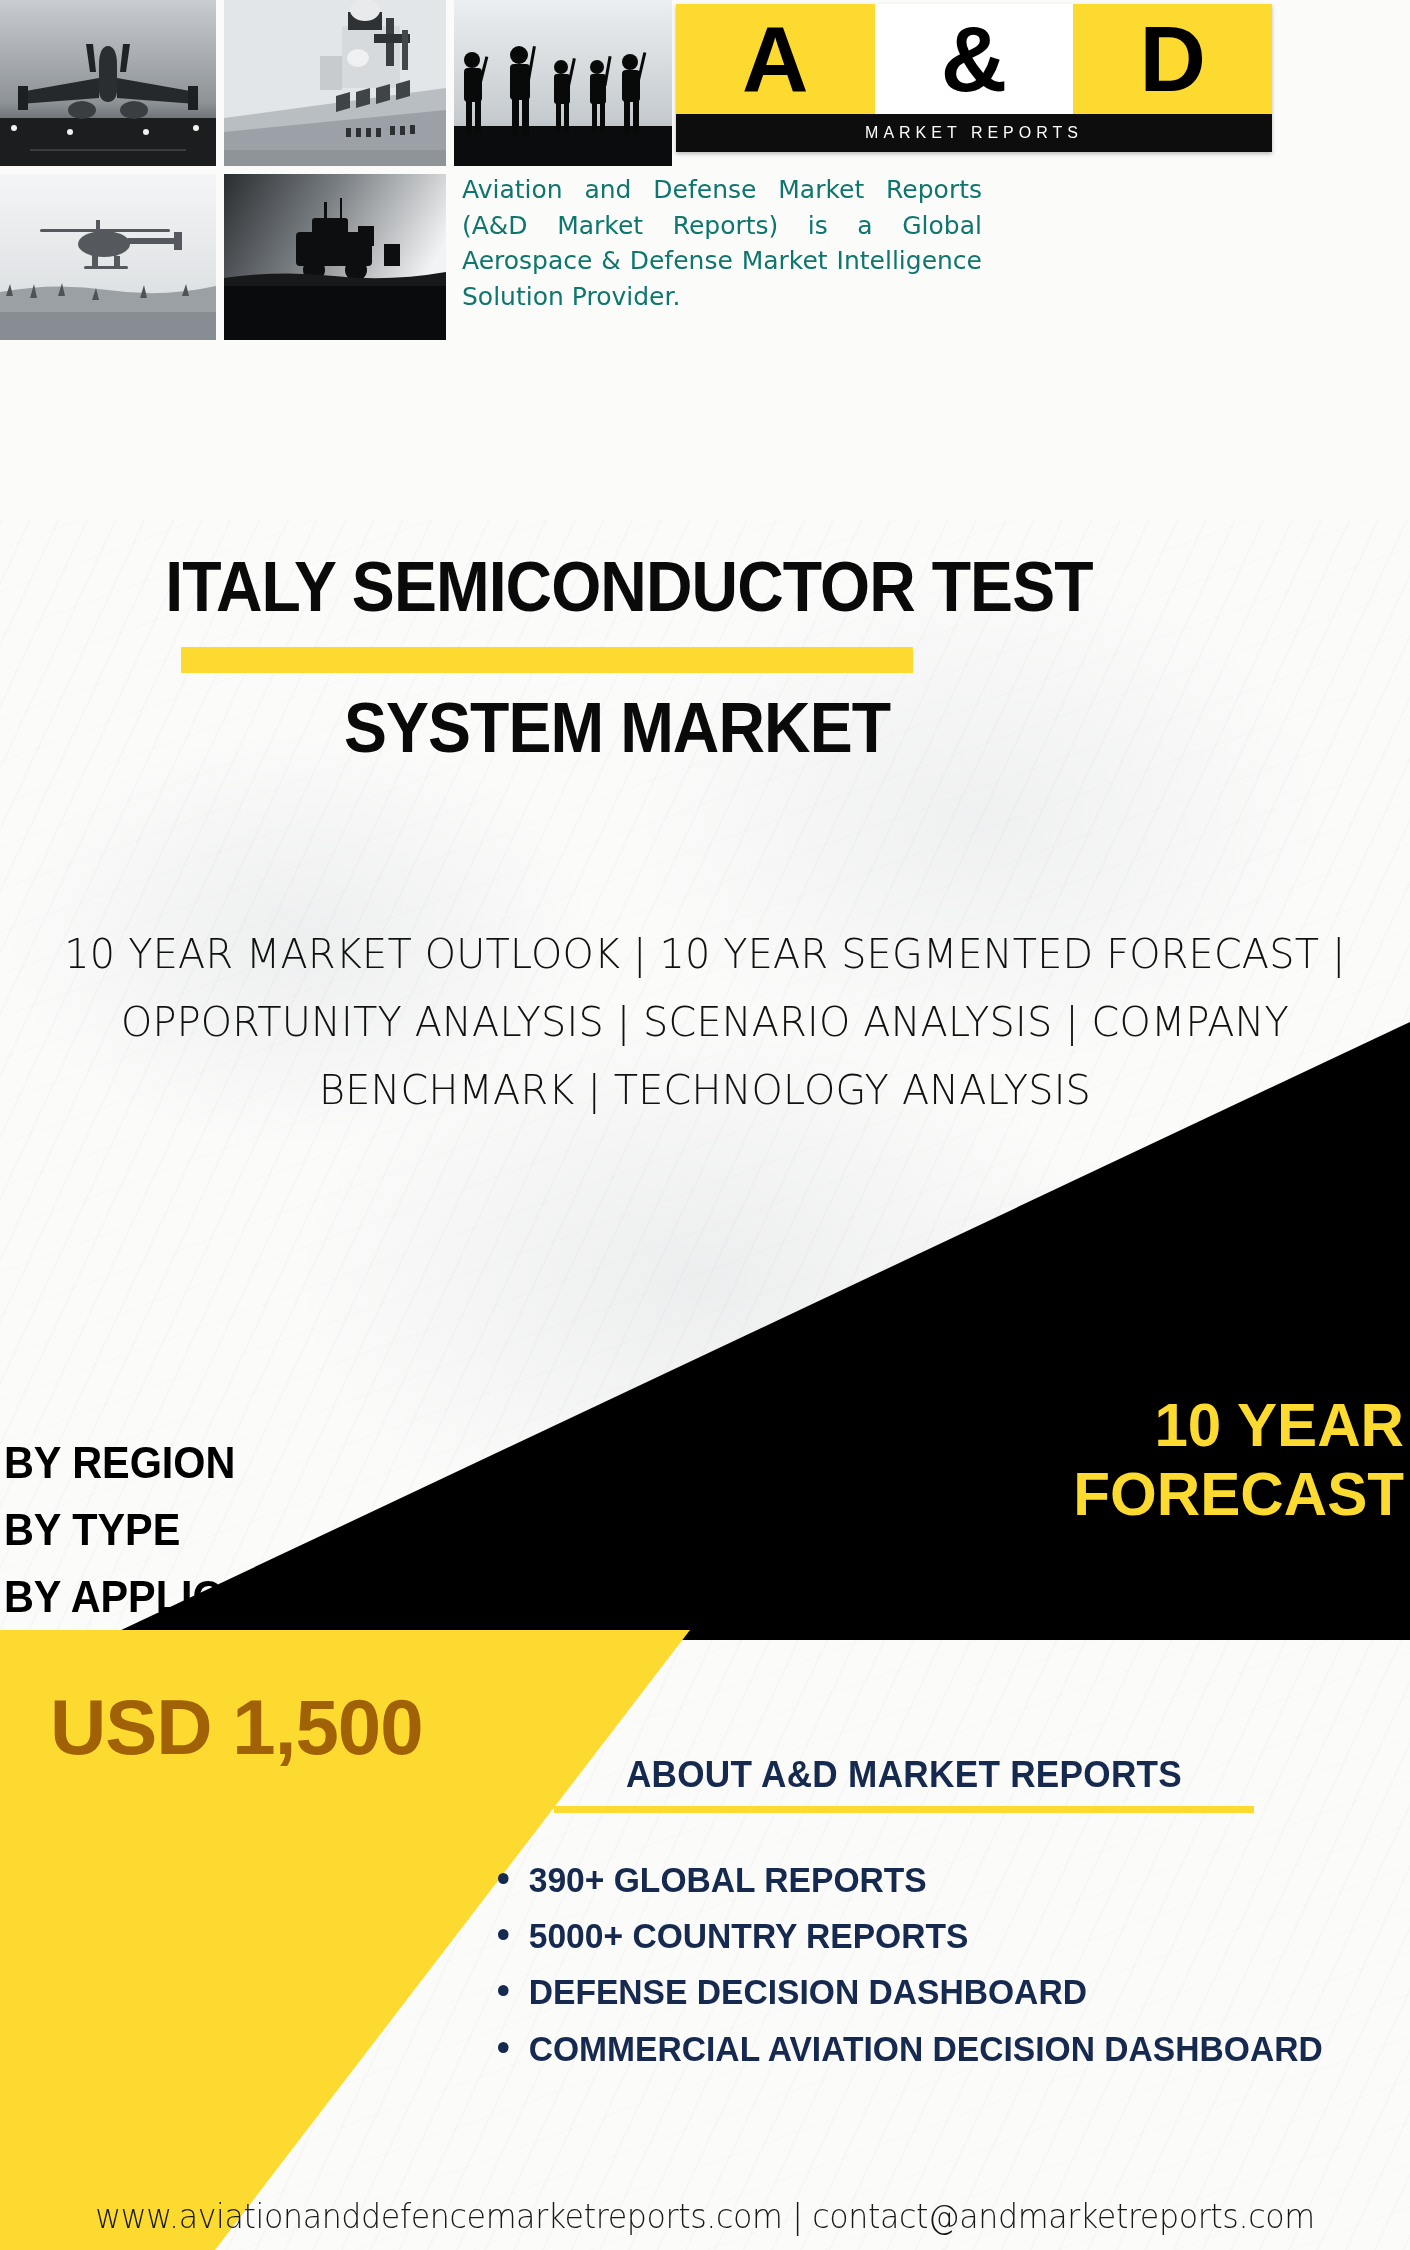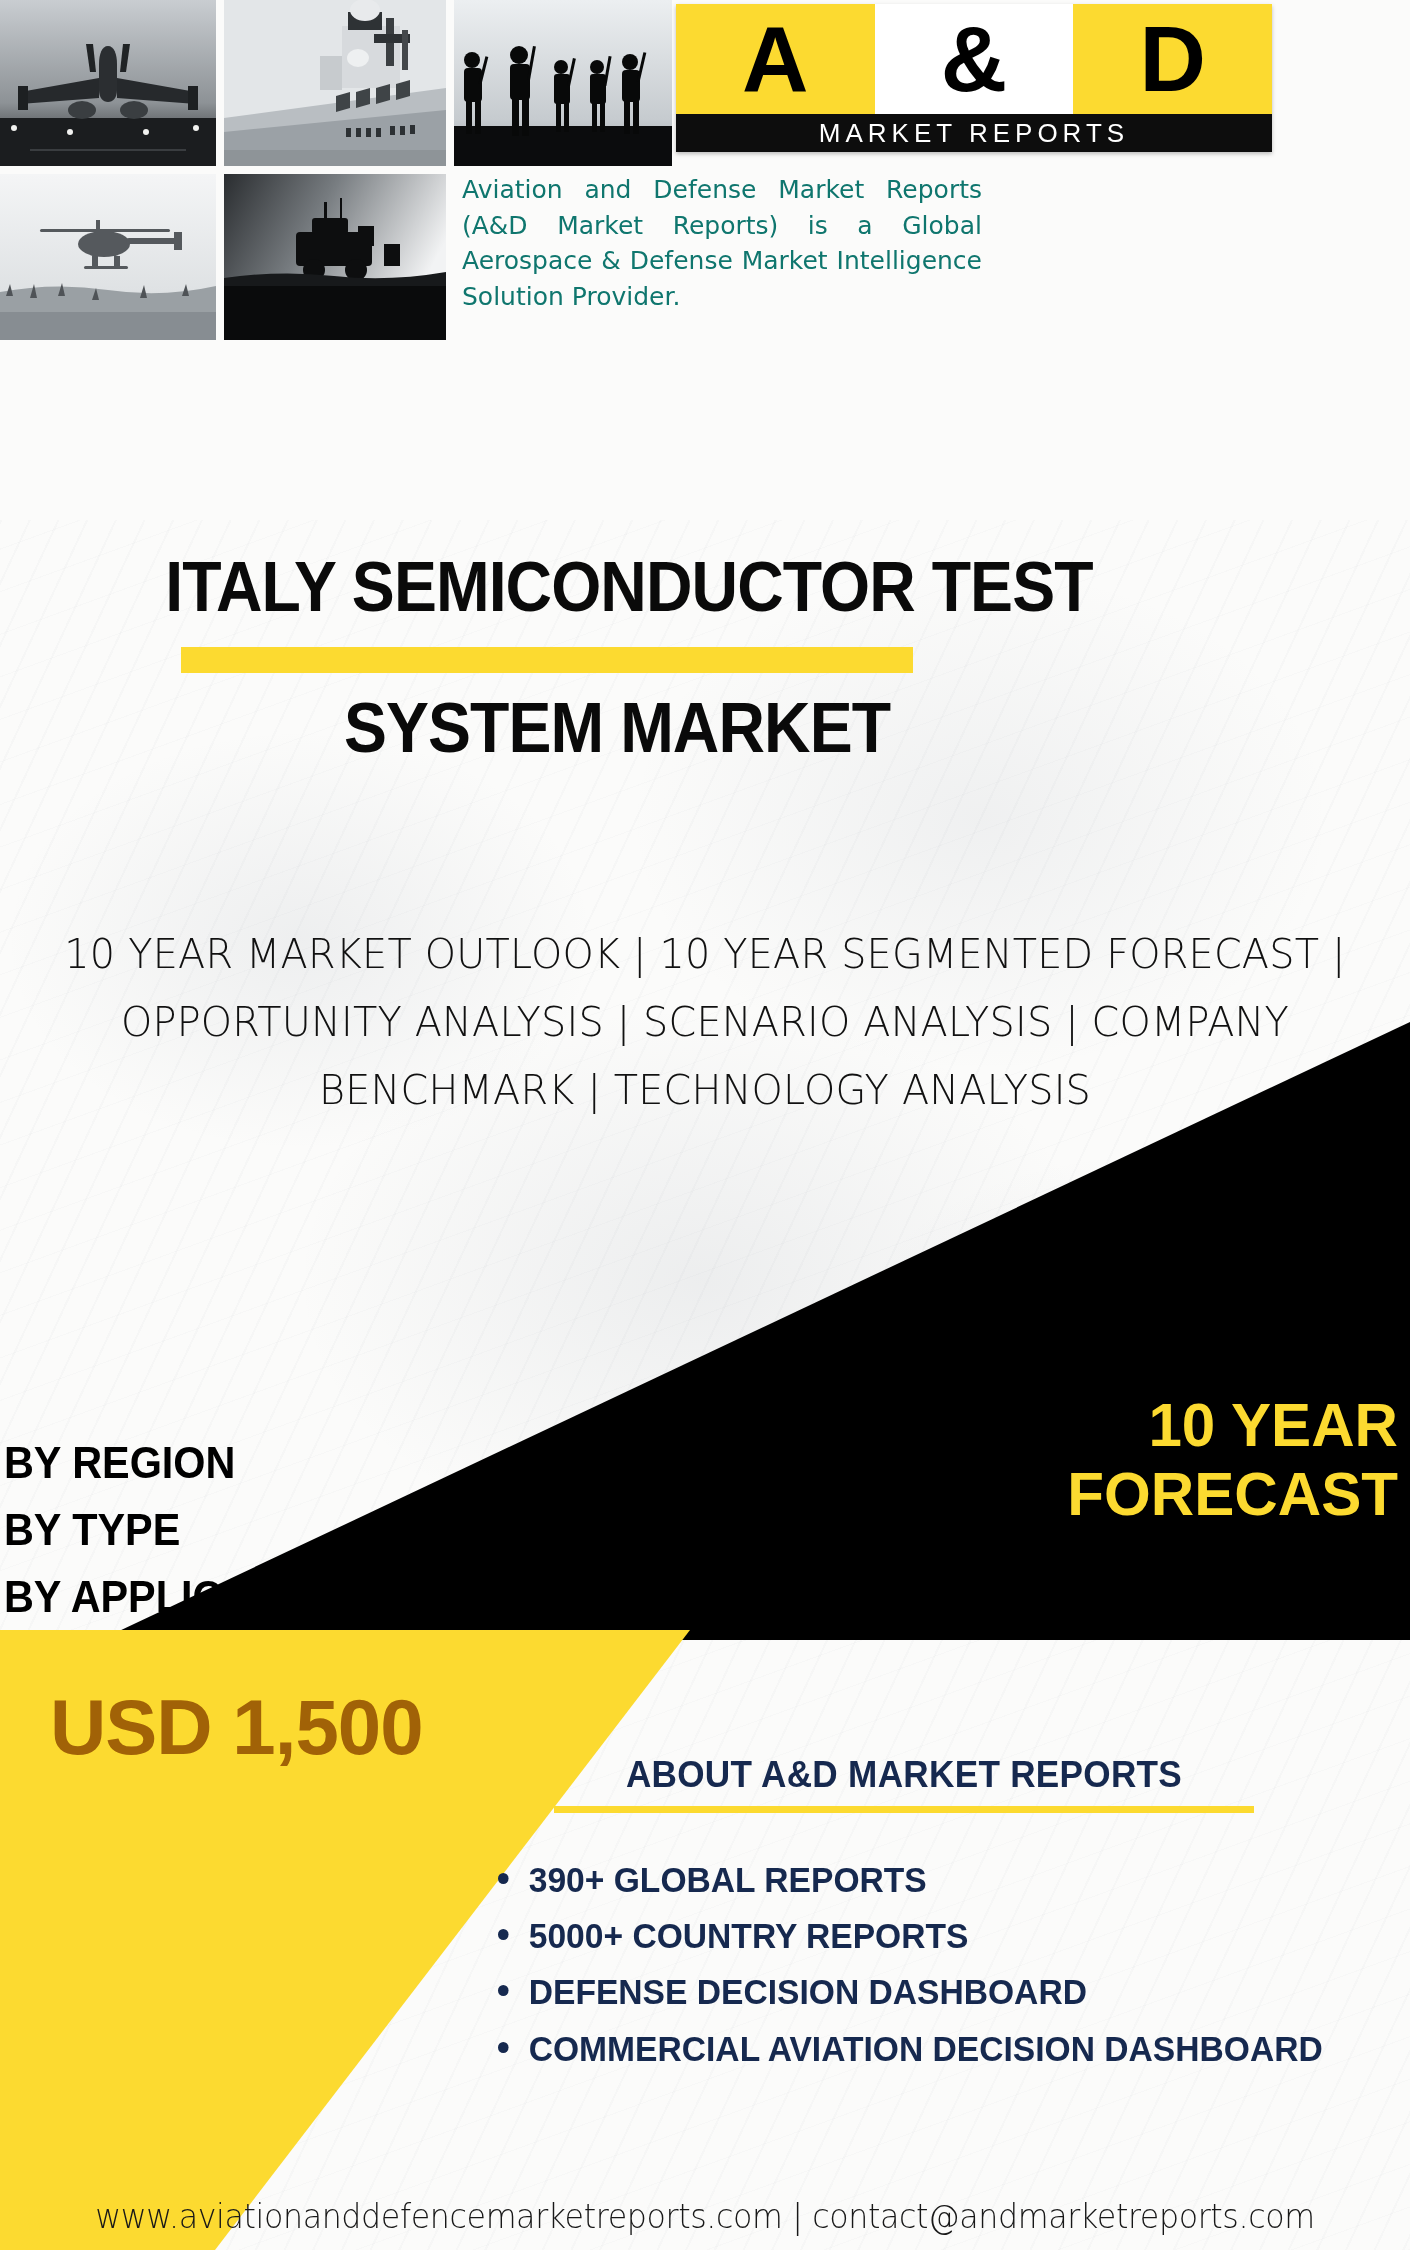--- a/index.html
+++ b/index.html
@@ -43,21 +43,21 @@
   .logo{ position:absolute; left:676px; top:4px; width:596px; height:148px; z-index:4;
          box-shadow:0 2px 4px rgba(0,0,0,.25); }
   .logo-top{ display:flex; height:110px; }
   .logo-cell{ display:flex; align-items:center; justify-content:center;
               font-weight:bold; font-size:92px; line-height:1; color:#000;
               font-family:"Liberation Sans", sans-serif; }
   .lc-a{ flex:1 1 33.33%; background:#FCDA30; }
   .lc-amp{ flex:1 1 33.33%; background:#ffffff; }
   .lc-d{ flex:1 1 33.33%; background:#FCDA30; }
   .logo-bottom{ height:38px; background:#0d0d0d; display:flex; align-items:center; justify-content:center; }
-  .logo-bottom span{ color:#fff; font-size:26px; letter-spacing:5px; font-weight:500; }
+  .logo-bottom span{ color:#fff; font-size:16px; letter-spacing:5px; font-weight:500; }
 
   
   .intro{
     position:absolute; left:462px; top:172px; width:520px; z-index:4;
     color:#0f766e; font-size:25px; line-height:1.42;
     text-align:justify; text-align-last:left;
     font-family:"DejaVu Sans", sans-serif; font-weight:400;
   }
 
   
@@ -80,21 +80,21 @@
     font-family:"DejaVu Sans", sans-serif;
   }
 
   
   .black-wedge{
     position:absolute; left:0; top:1000px; width:1410px; height:640px; z-index:5;
     background:#000;
     clip-path:polygon(1410px 22px, 1410px 640px, 100px 640px);
   }
   .forecast{
-    position:absolute; right:12px; top:1390px; width:620px; z-index:6;
+    position:absolute; right:6px; top:1390px; width:620px; z-index:6;
     text-align:right; color:#FCDA30; font-weight:bold;
     font-size:62px; line-height:1.12; letter-spacing:0px;
     font-family:"Liberation Sans", sans-serif;
   }
   .forecast div{ transform:scaleX(.97); transform-origin:right center; }
 
   
   .by-list{ position:absolute; left:4px; top:1430px; z-index:6; }
   .by-list div{
     color:#000; font-weight:bold; font-size:44px; line-height:1.52;

